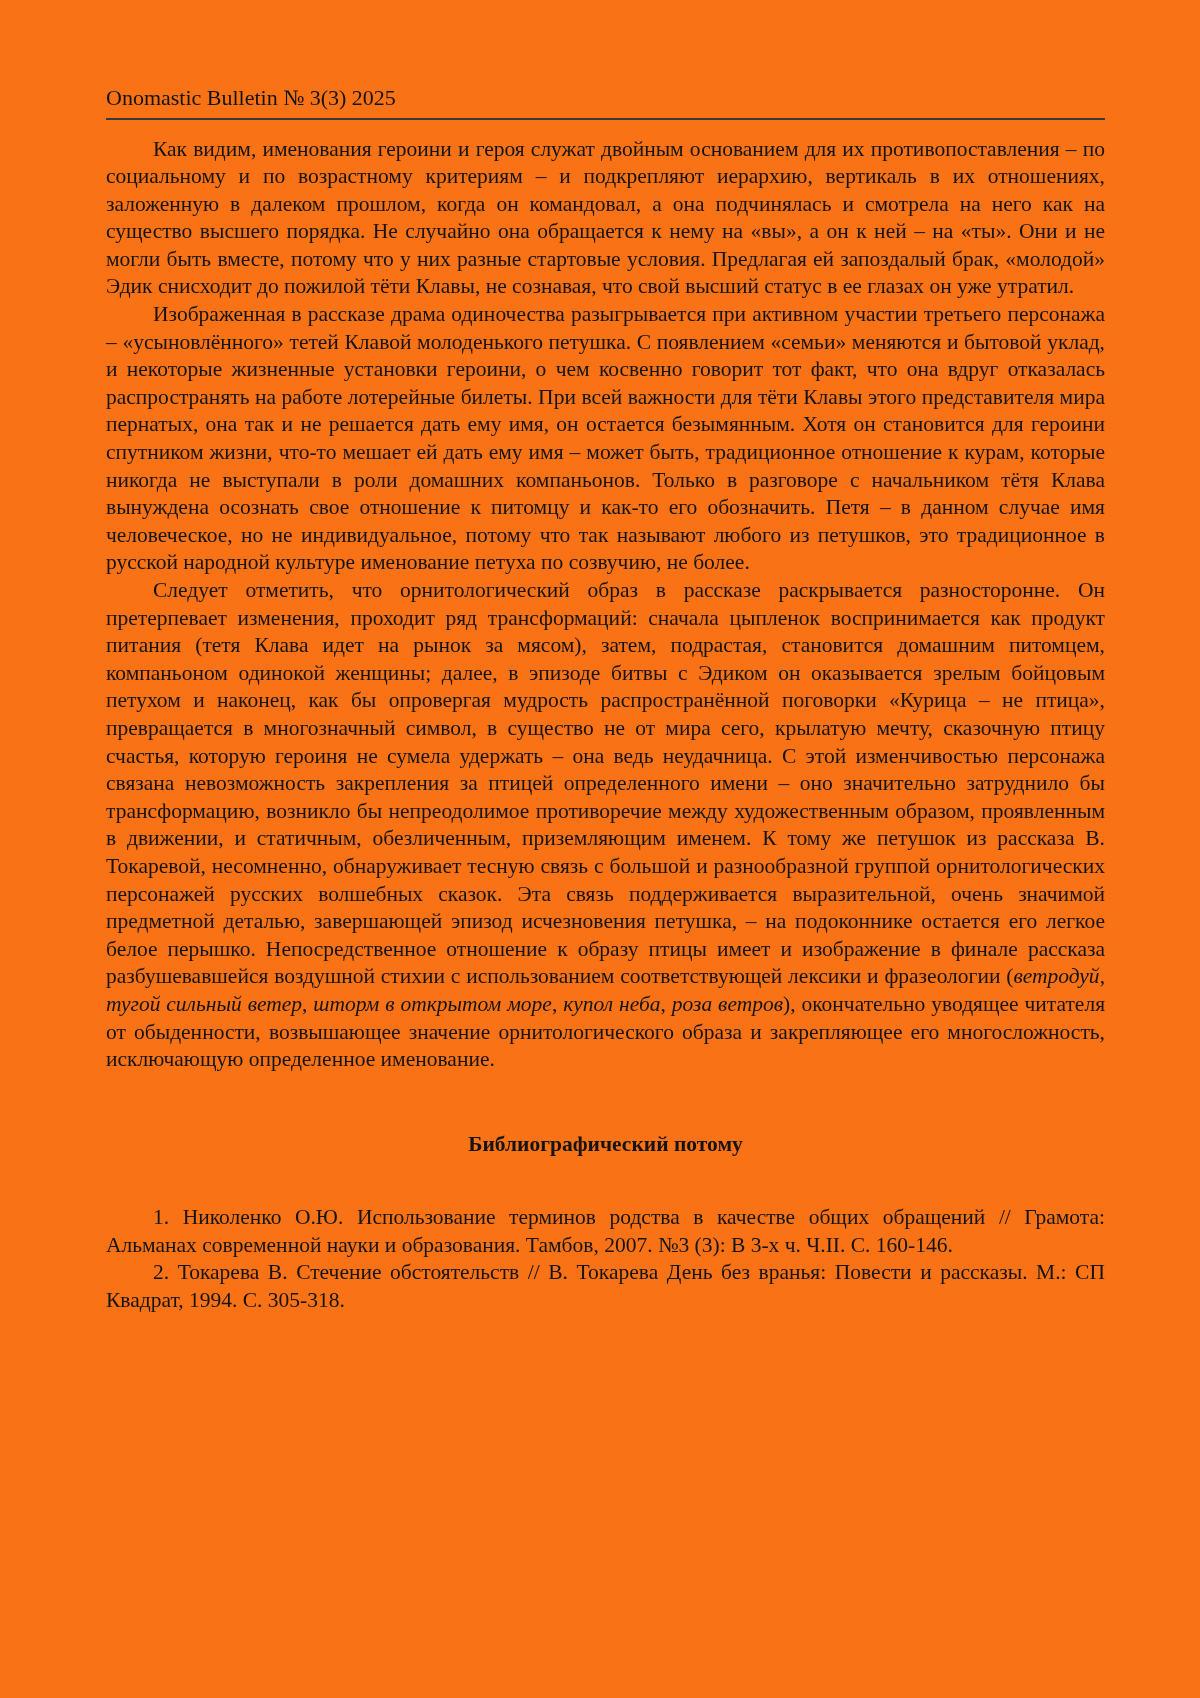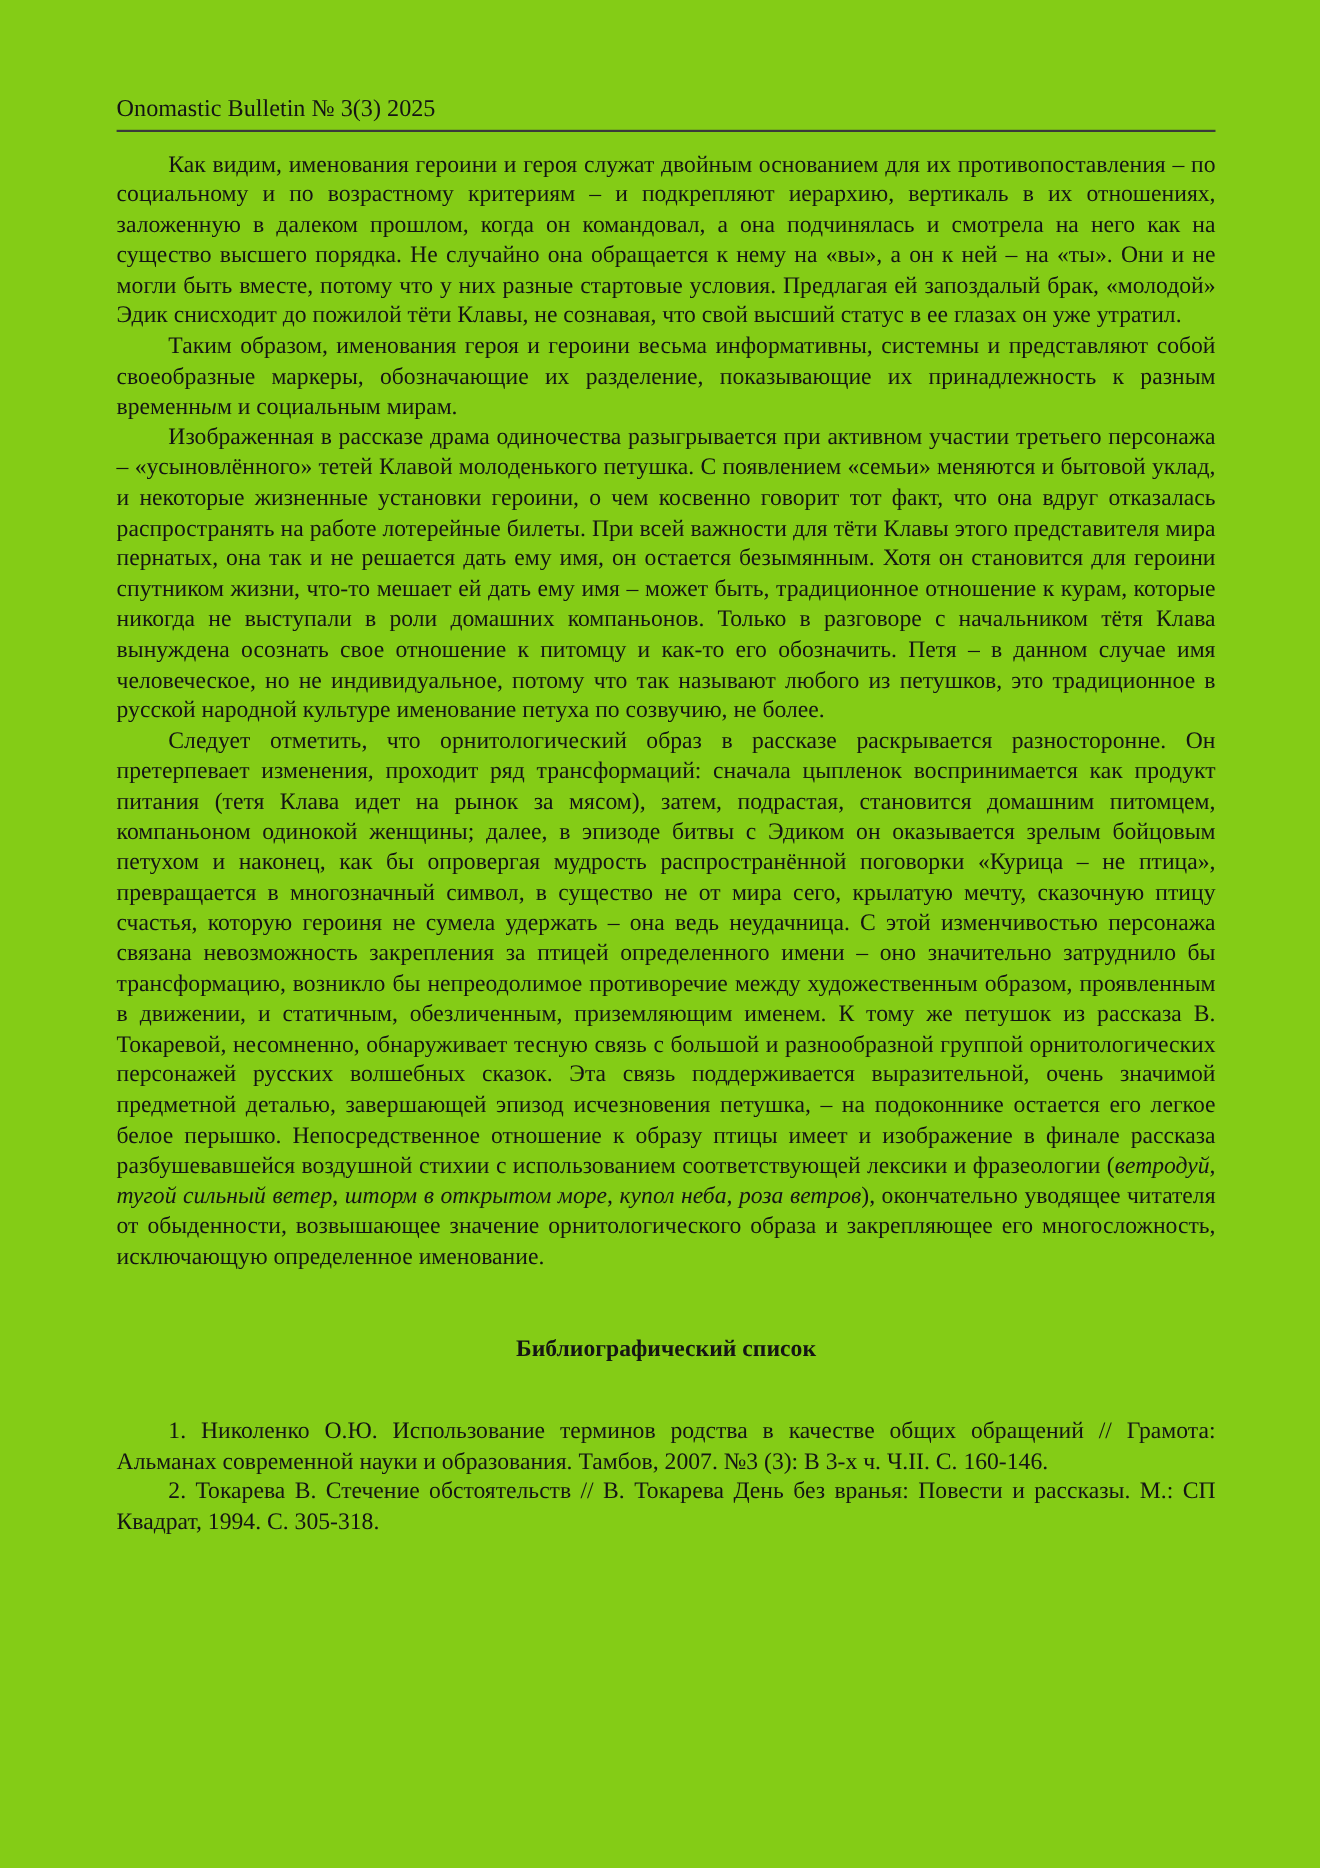--- a/index.html
+++ b/index.html
@@ -13,21 +13,21 @@
     color: #141414;
     font-family: "Liberation Serif", "DejaVu Serif", serif;
   }
   .page {
     position: relative;
     box-sizing: border-box;
     width: 1200px;
     height: 1698px;
     padding: 84px 95px 0 106px;
     overflow: hidden;
-    background: #84cc16;
+    background: #f97316;
   }
   .running-head {
     font-size: 22px;
     line-height: 1.25;
     padding-bottom: 6px;
     border-bottom: 2px solid #3a3a3a;
   }
   .article-body {
     margin-top: 16px;
     font-size: 21.5px;
@@ -62,26 +62,25 @@
 
 <div class="page">
 
   <header class="running-head">
     <span>Onomastic Bulletin № 3(3) 2025</span>
   </header>
 
   <main class="article-body">
     <div id="paragraphs">
         <p class="para">Как видим, именования героини и героя служат двойным основанием для их противопоставления – по социальному и по возрастному критериям – и подкрепляют иерархию, вертикаль в их отношениях, заложенную в далеком прошлом, когда он командовал, а она подчинялась и смотрела на него как на существо высшего порядка. Не случайно она обращается к нему на «вы», а он к ней – на «ты». Они и не могли быть вместе, потому что у них разные стартовые условия. Предлагая ей запоздалый брак, «молодой» Эдик снисходит до пожилой тёти Клавы, не сознавая, что свой высший статус в ее глазах он уже утратил.</p>
-        <p class="para">Таким образом, именования героя и героини весьма информативны, системны и представляют собой своеобразные маркеры, обозначающие их разделение, показывающие их принадлежность к разным временн<i>ы</i>м и социальным мирам.</p>
         <p class="para">Изображенная в рассказе драма одиночества разыгрывается при активном участии третьего персонажа – «усыновлённого» тетей Клавой молоденького петушка. С появлением «семьи» меняются и бытовой уклад, и некоторые жизненные установки героини, о чем косвенно говорит тот факт, что она вдруг отказалась распространять на работе лотерейные билеты. При всей важности для тёти Клавы этого представителя мира пернатых, она так и не решается дать ему имя, он остается безымянным. Хотя он становится для героини спутником жизни, что-то мешает ей дать ему имя – может быть, традиционное отношение к курам, которые никогда не выступали в роли домашних компаньонов. Только в разговоре с начальником тётя Клава вынуждена осознать свое отношение к питомцу и как-то его обозначить. Петя – в данном случае имя человеческое, но не индивидуальное, потому что так называют любого из петушков, это традиционное в русской народной культуре именование петуха по созвучию, не более.</p>
         <p class="para">Следует отметить, что орнитологический образ в рассказе раскрывается разносторонне. Он претерпевает изменения, проходит ряд трансформаций: сначала цыпленок воспринимается как продукт питания (тетя Клава идет на рынок за мясом), затем, подрастая, становится домашним питомцем, компаньоном одинокой женщины; далее, в эпизоде битвы с Эдиком он оказывается зрелым бойцовым петухом и наконец, как бы опровергая мудрость распространённой поговорки «Курица – не птица», превращается в многозначный символ, в существо не от мира сего, крылатую мечту, сказочную птицу счастья, которую героиня не сумела удержать – она ведь неудачница. С этой изменчивостью персонажа связана невозможность закрепления за птицей определенного имени – оно значительно затруднило бы трансформацию, возникло бы непреодолимое противоречие между художественным образом, проявленным в движении, и статичным, обезличенным, приземляющим именем. К тому же петушок из рассказа В. Токаревой, несомненно, обнаруживает тесную связь с большой и разнообразной группой орнитологических персонажей русских волшебных сказок. Эта связь поддерживается выразительной, очень значимой предметной деталью, завершающей эпизод исчезновения петушка, – на подоконнике остается его легкое белое перышко. Непосредственное отношение к образу птицы имеет и изображение в финале рассказа разбушевавшейся воздушной стихии с использованием соответствующей лексики и фразеологии (<i>ветродуй</i>, <i>тугой сильный ветер</i>, <i>шторм в открытом море</i>, <i>купол неба</i>, <i>роза ветров</i>), окончательно уводящее читателя от обыденности, возвышающее значение орнитологического образа и закрепляющее его многосложность, исключающую определенное именование.</p>
       </div>
 
-    <h2 class="bib-heading">Библиографический список</h2>
+    <h2 class="bib-heading">Библиографический потому</h2>
 
     <div id="bib-entries">
         <p class="bib-entry">1. Николенко О.Ю. Использование терминов родства в качестве общих обращений // Грамота: Альманах современной науки и образования. Тамбов, 2007. №3 (3): В 3-х ч. Ч.II. С. 160-146.</p>
         <p class="bib-entry">2. Токарева В. Стечение обстоятельств // В. Токарева День без вранья: Повести и рассказы. М.: СП Квадрат, 1994. С. 305-318.</p>
       </div>
   </main>
 
 
 </div>
 

